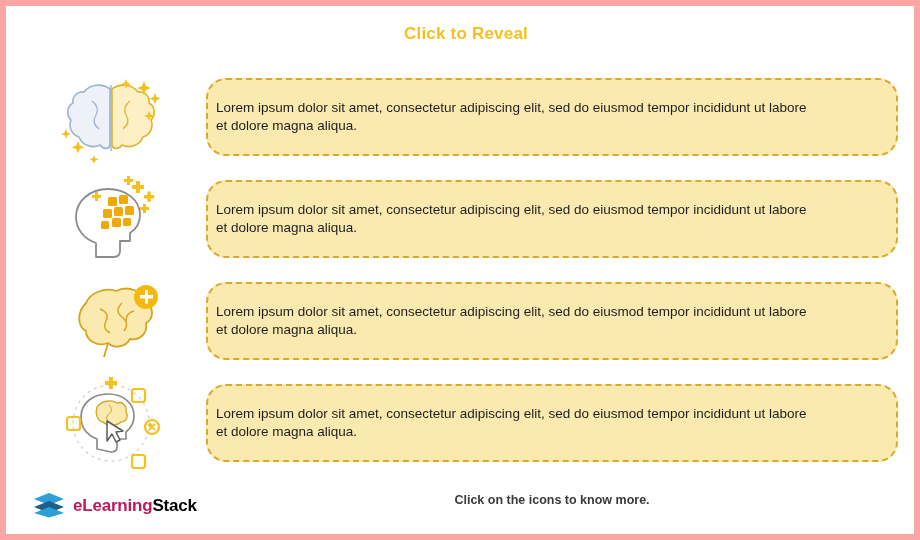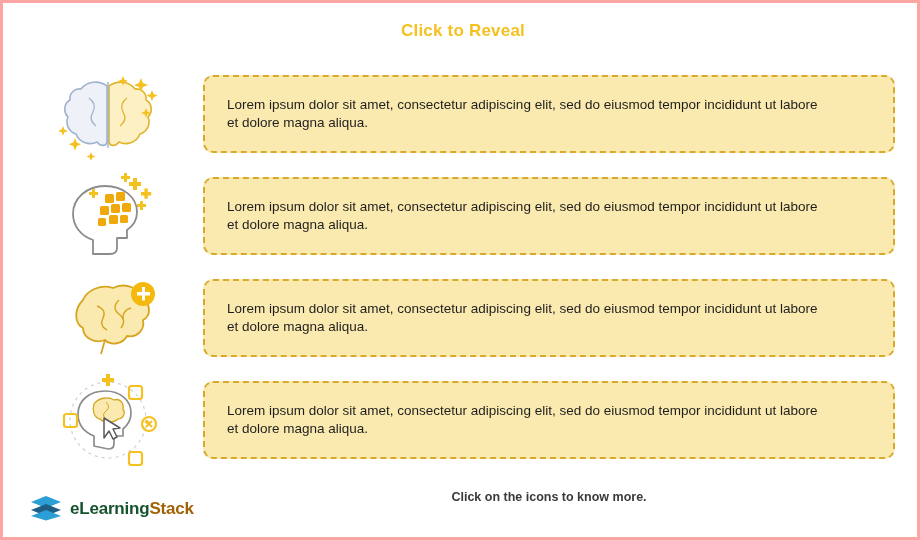--- a/index.html
+++ b/index.html
@@ -10,21 +10,21 @@
     height: 540px;
     background: #ffffff;
     font-family: "Liberation Sans", sans-serif;
     overflow: hidden;
   }
   #page {
     position: relative;
     width: 920px;
     height: 540px;
     background: #ffffff;
-    border: 3px solid #fca5a5;
+    border: 6px solid #fca5a5;
   }
   .title {
     position: absolute;
     top: 18px;
     left: 0;
     width: 920px;
     text-align: center;
     color: #f5c11e;
     font-size: 17px;
     font-weight: bold;
@@ -51,25 +51,25 @@
     justify-content: center;
     padding-left: 10px;
   }
   .icon-cell svg { display: block; }
   .bubble {
     position: relative;
     flex: 1;
     margin-right: 28px;
     background: #fbeaaf;
     border: 2px dashed #d8a92a;
-    border-radius: 10px;
+    border-radius: 20px;
     min-height: 78px;
     display: flex;
     align-items: center;
-    padding: 10px 22px;
+    padding: 10px 8px;
   }
   .bubble p {
     margin: 0;
     font-size: 13.5px;
     line-height: 1.33;
     color: #1e1e1e;
     max-width: 600px;
   }
   .footnote {
     position: absolute;
@@ -87,22 +87,22 @@
     bottom: 12px;
     display: flex;
     align-items: center;
     gap: 7px;
   }
   .logo-text {
     font-size: 17px;
     font-weight: bold;
     letter-spacing: -0.2px;
   }
-  .logo-text .e { color: #14532d; }
-  .logo-text .s { color: #a16207; }
+  .logo-text .e { color: #be185d; }
+  .logo-text .s { color: #000000; }
 </style>
 </head>
 <body>
 
 <div id="page">
 
   <div class="title">Click to Reveal</div>
 
   <div class="rows">
 

